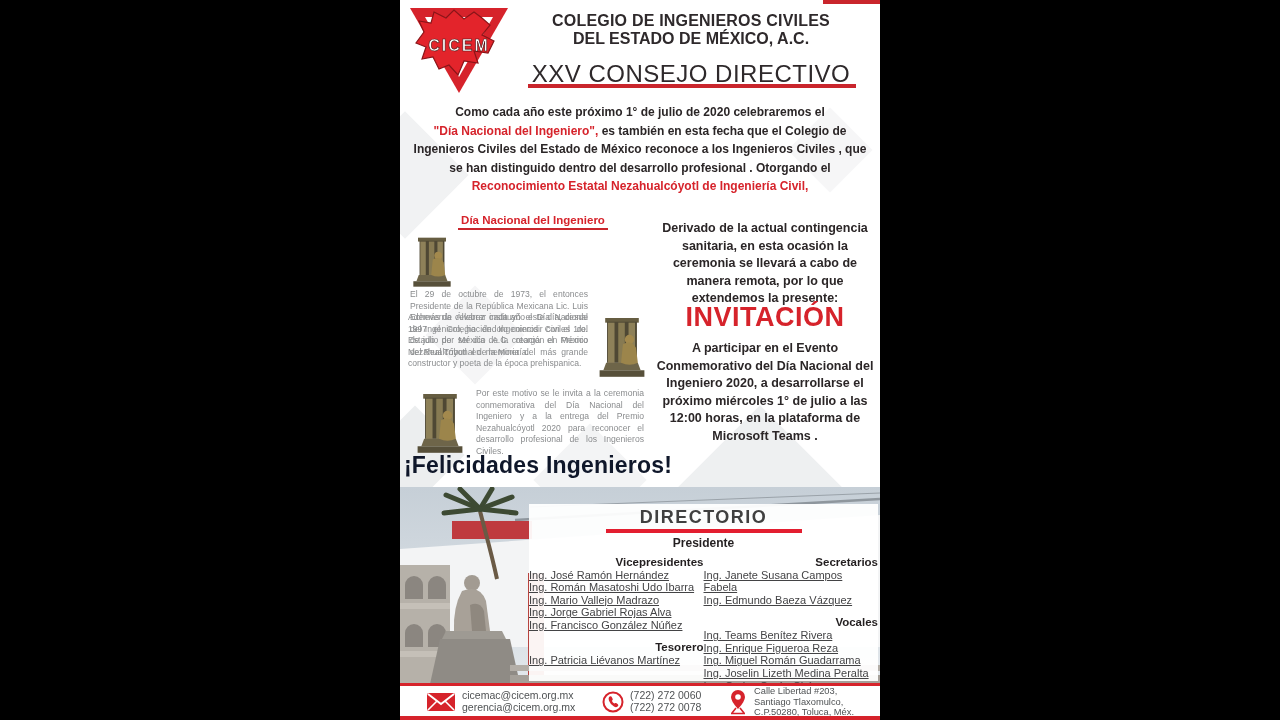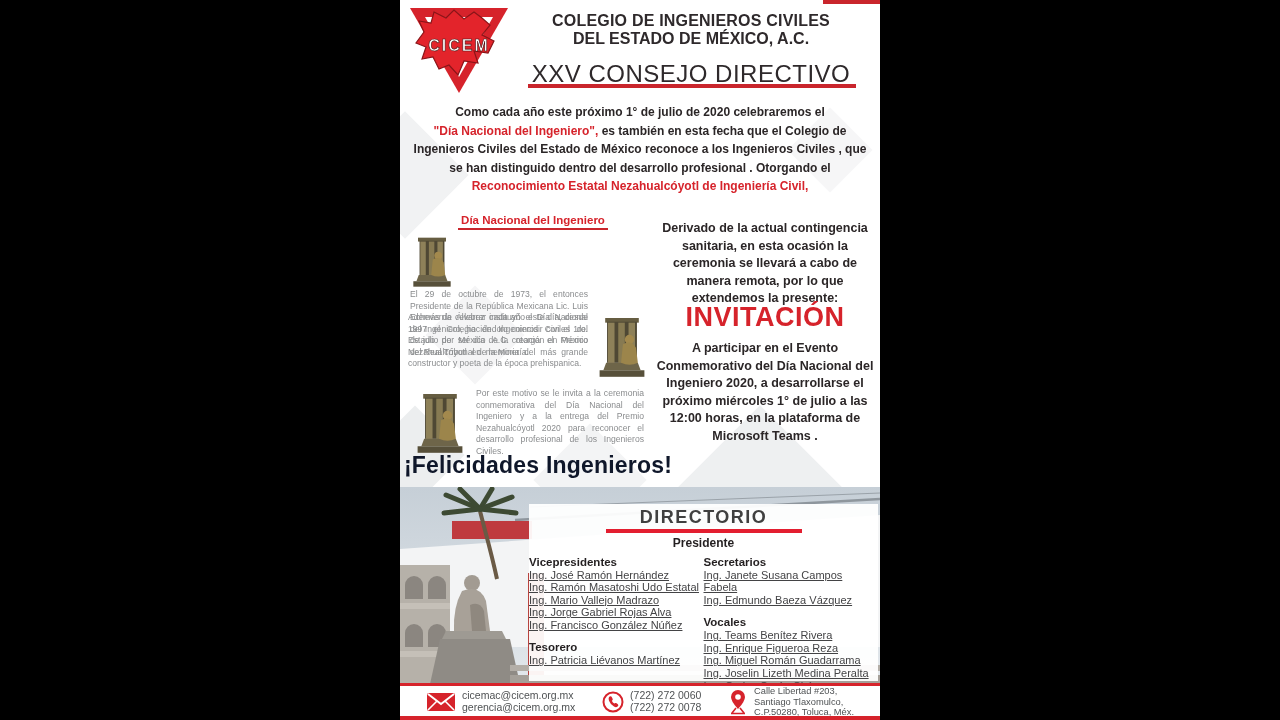--- a/index.html
+++ b/index.html
@@ -60,21 +60,21 @@
 
   
   .panel { position:absolute; left:129px; top:504px; width:349px; height:177px;
            background:rgba(255,255,255,0.94); padding-top:3px; }
   .dir-title { text-align:center; font-size:18px; font-weight:bold; color:#404040; letter-spacing:1.5px; }
   .dir-underline { width:196px; height:3.5px; background:#e31e30; margin:1px auto 3px auto; }
   .role { text-align:center; font-size:12px; font-weight:bold; color:#231f20; line-height:14px; }
   .name { text-align:center; font-size:11px; color:#434345; line-height:13px; }
   .dir-cols { display:flex; margin-top:5px; }
   .dir-col { width:50%; }
-  .grp-title { text-align:left; font-size:11.5px; font-weight:bold; color:#231f20; line-height:14px; }
+  .grp-title { text-align:right; font-size:11.5px; font-weight:bold; color:#231f20; line-height:14px; }
   .member { font-size:11px; color:#434345; line-height:12.6px;text-decoration:underline; }
   .grp-gap { height:9px; }
 
   
   .footer-line-top { position:absolute; left:0; top:683px; width:480px; height:3px; background:#d6232b; }
   .footer { position:absolute; left:0; top:686px; width:480px; height:30px; background:#fff;
             display:flex; align-items:center; justify-content:space-between; padding:16px 26px; }
   .f-group { display:flex; align-items:center; gap:6px; }
   .f-text { font-size:10.5px; color:#4f5254; line-height:11.8px; }
   .f-text.small { font-size:9.3px; line-height:10.6px; }
@@ -209,21 +209,21 @@
     </div>
 
     <div class="panel">
       <div class="dir-title">DIRECTORIO</div>
       <div class="dir-underline"></div>
       <div class="role">Presidente</div>
       <div class="dir-cols">
         <div class="dir-col">
           <div class="grp-title">Vicepresidentes</div>
           <div class="member">Ing. José Ramón Hernández</div>
-          <div class="member">Ing. Ramón Masatoshi Udo Estatal</div>
+          <div class="member">Ing. Román Masatoshi Udo Ibarra</div>
           <div class="member">Ing. Mario Vallejo Madrazo</div>
           <div class="member">Ing. Jorge Gabriel Rojas Alva</div>
           <div class="member">Ing. Francisco González Núñez</div>
           <div class="grp-gap"></div>
           <div class="grp-title">Tesorero</div>
           <div class="member">Ing. Patricia Liévanos Martínez</div>
         </div>
         <div class="dir-col">
           <div class="grp-title">Secretarios</div>
           <div class="member">Ing. Janete Susana Campos Fabela</div>

